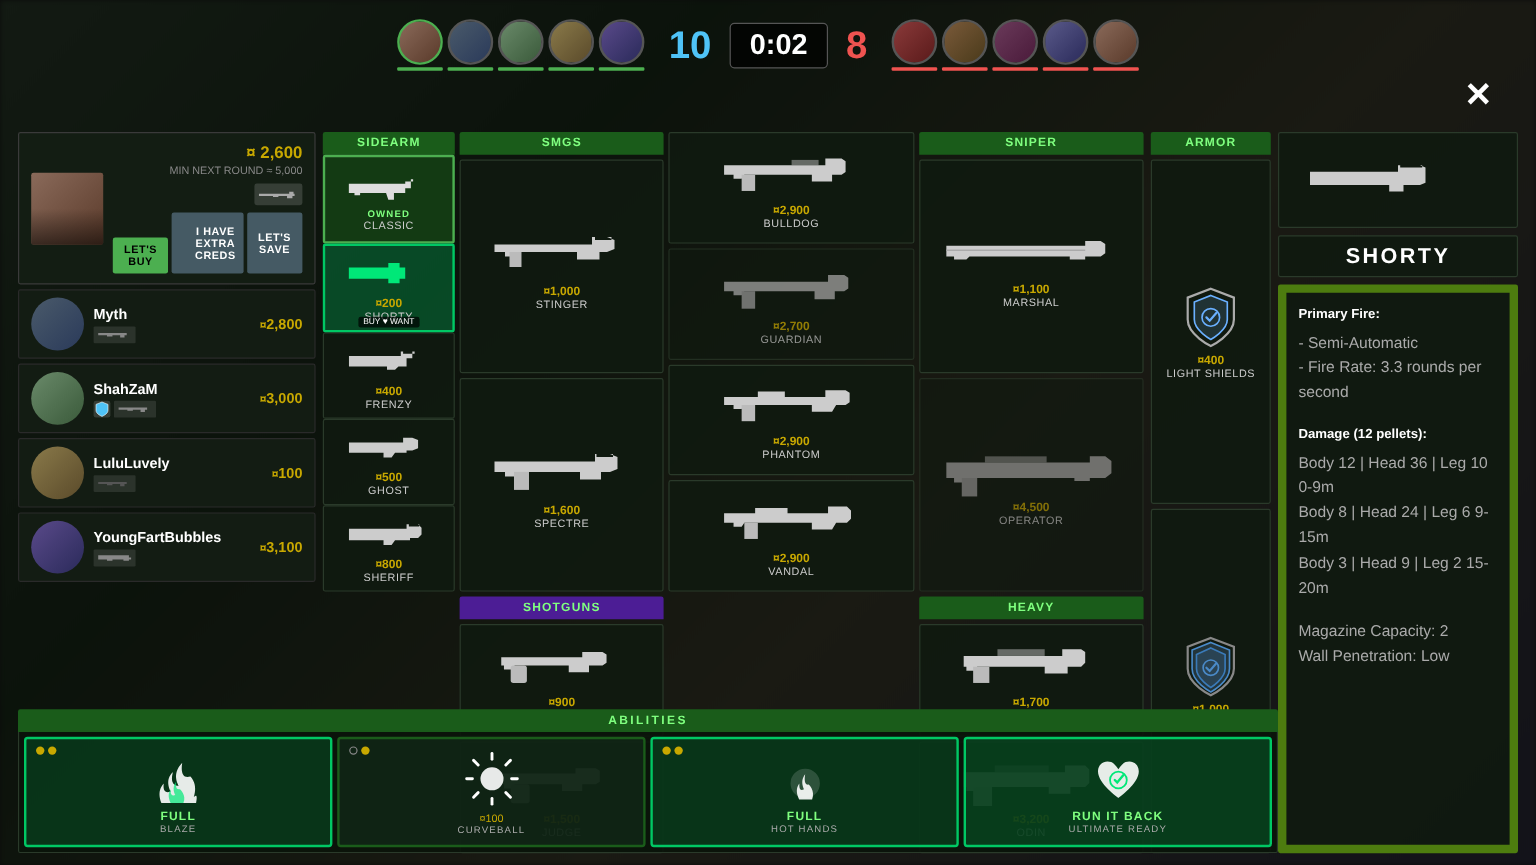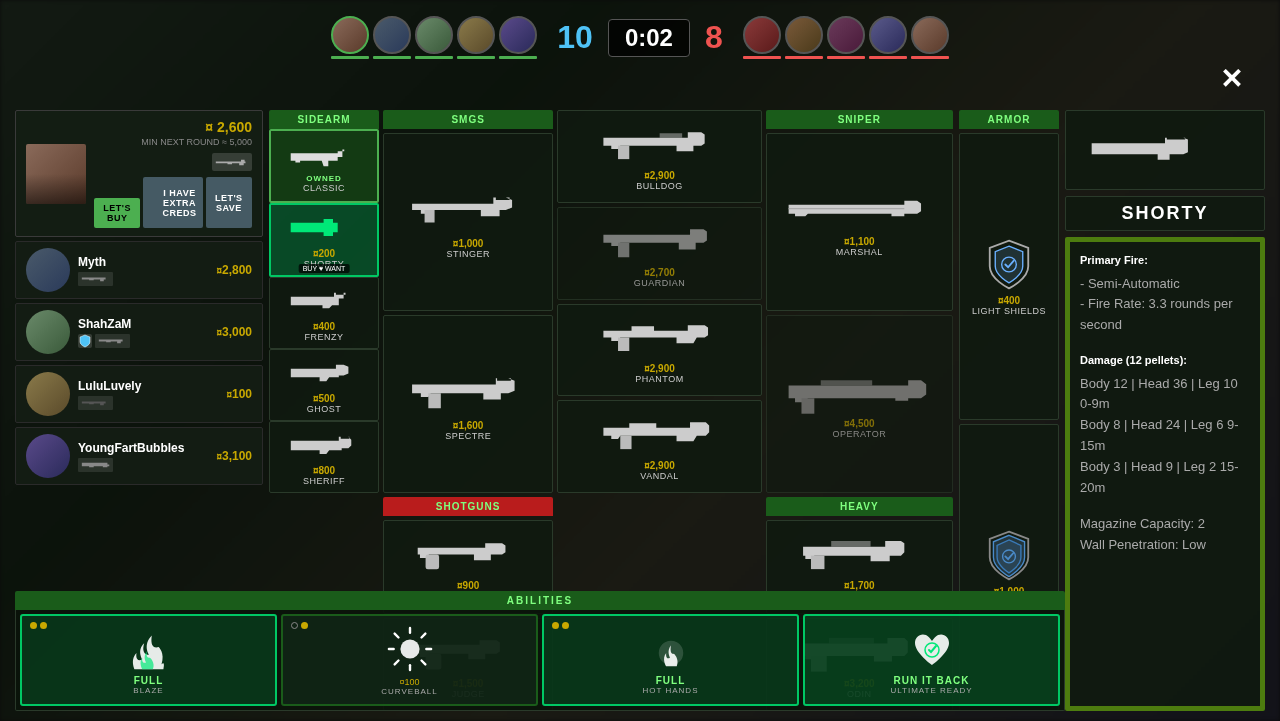--- a/index.html
+++ b/index.html
@@ -258,21 +258,21 @@
       background: #1a5c1a;
       color: #7fff7f;
       text-align: center;
       font-size: 10px;
       font-weight: bold;
       padding: 4px;
       letter-spacing: 1px;
       border-radius: 2px 2px 0 0;
     }
     .cat-header.shotgun-header {
-      background: #b91c1c;
+      background: #4c1d95;
     }
     .cat-header.heavy-header {
       background: #1a5c1a;
     }
 
     .weapon-card {
       background: rgba(15,25,15,0.9);
       border: 1px solid #2a3a2a;
       border-radius: 2px;
       padding: 6px;
@@ -397,21 +397,21 @@
       font-weight: bold;
       letter-spacing: 2px;
       text-align: center;
       background: rgba(15,25,15,0.9);
       border: 1px solid #2a3a2a;
       padding: 6px;
       border-radius: 2px;
     }
     .weapon-stats {
       background: rgba(15,25,15,0.9);
-      border: 5px solid #4d7c0f;
+      border: 7px solid #4d7c0f;
       border-radius: 2px;
       padding: 10px;
       flex: 1;
       color: #ccc;
       font-size: 10px;
       line-height: 1.6;
     }
     .stat-section-title {
       color: #fff;
       font-weight: bold;

